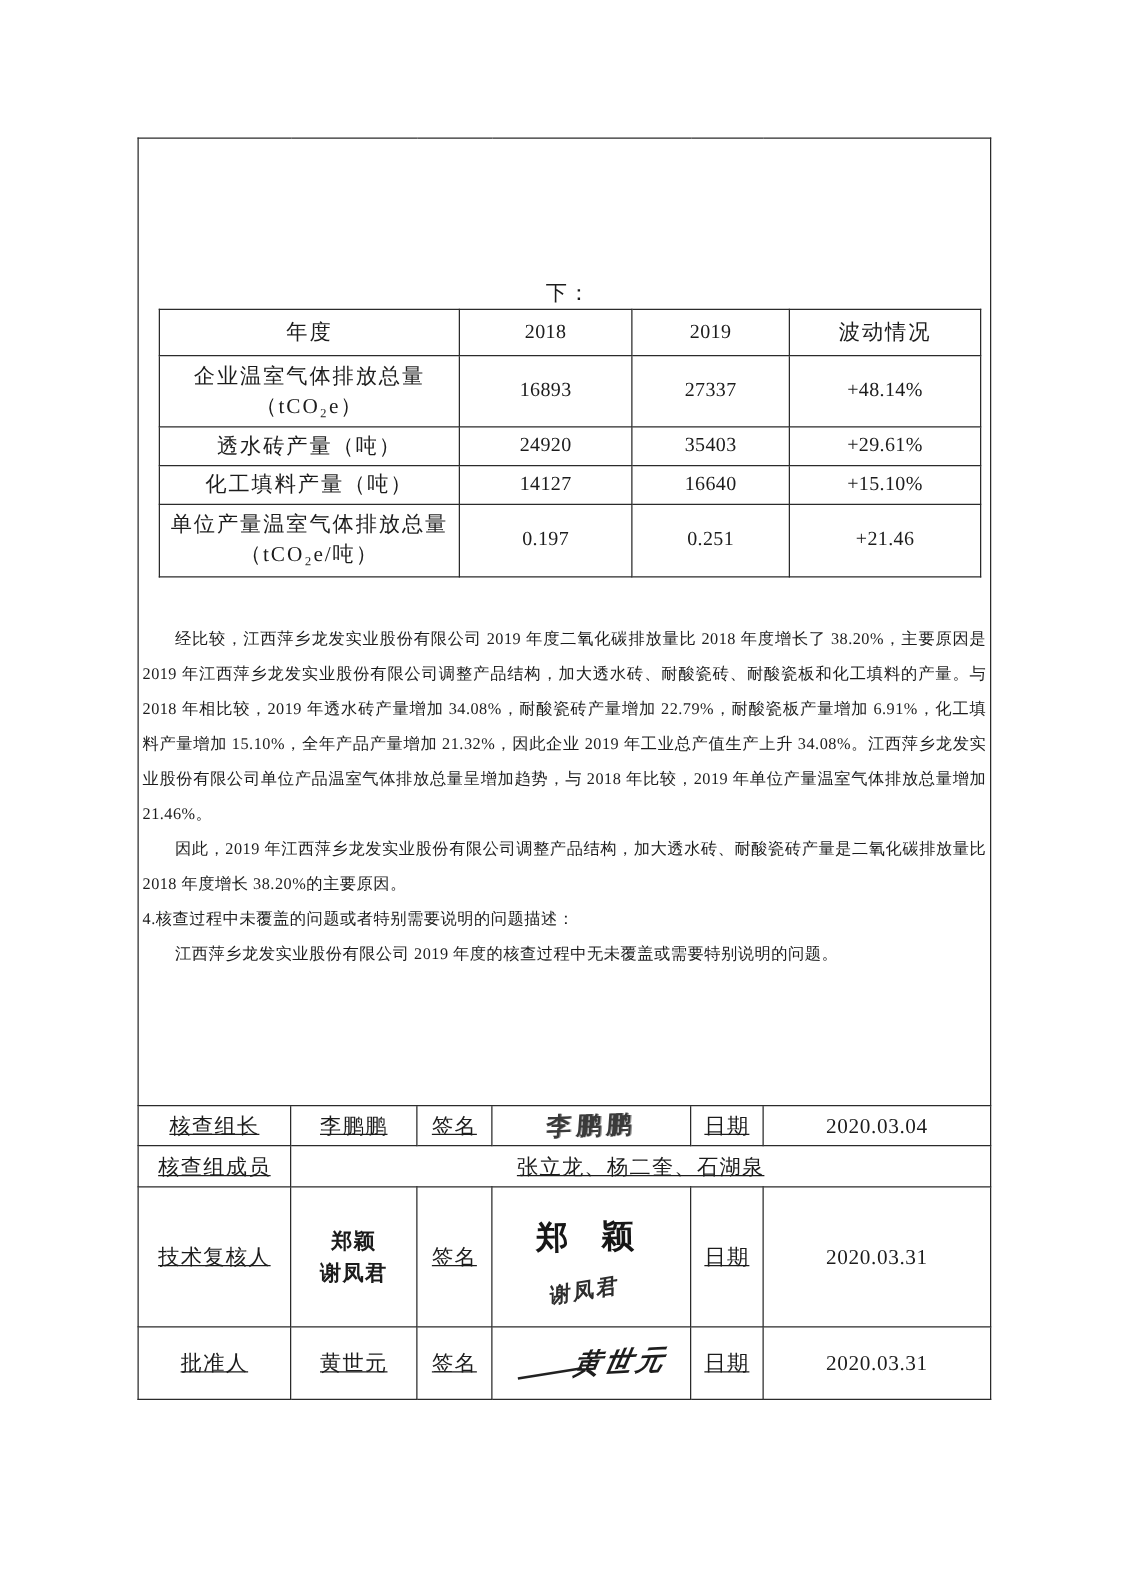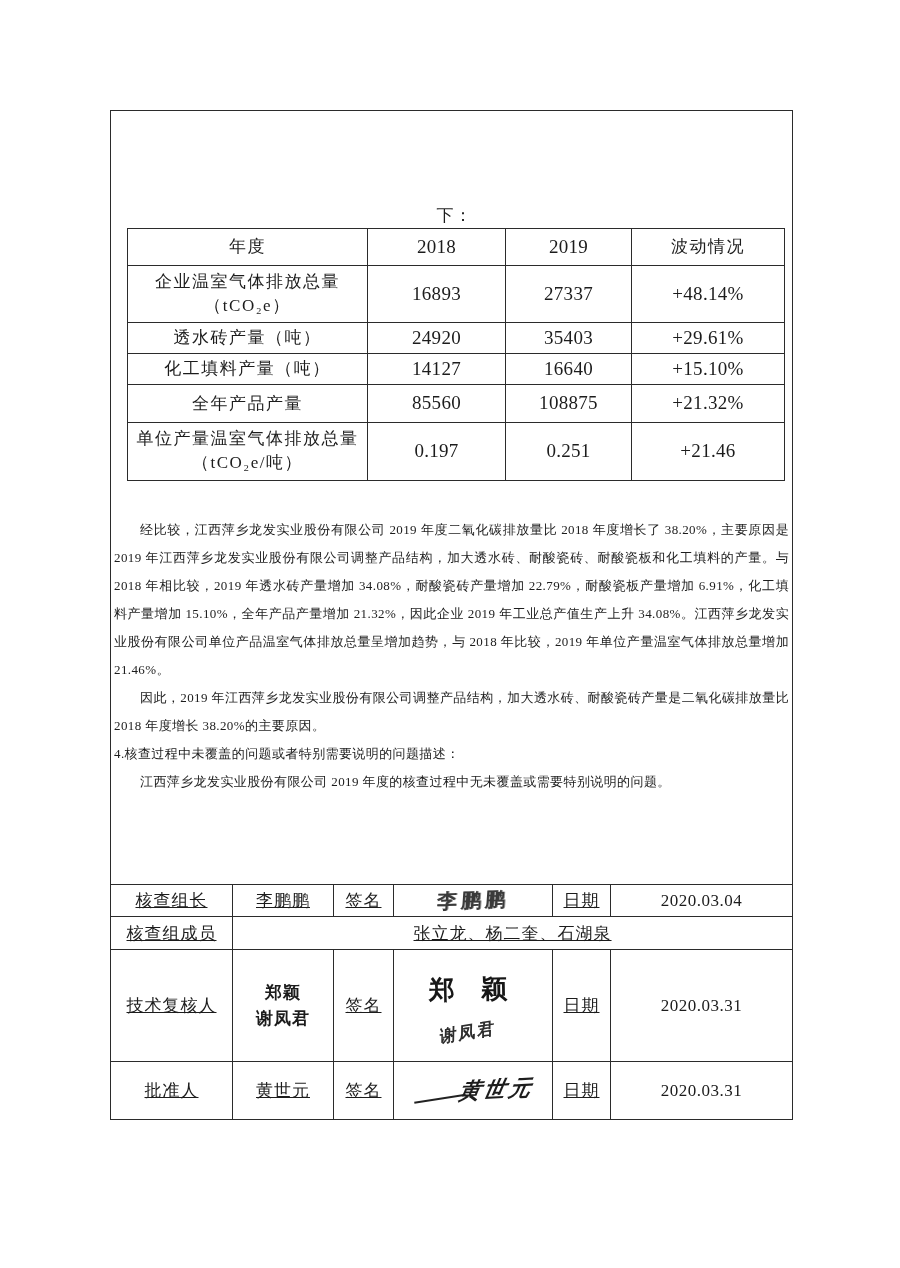--- a/index.html
+++ b/index.html
@@ -21,21 +21,21 @@
   .lead{margin:5px 0 0 6px;font-size:17px;letter-spacing:1px;line-height:22px;}
 
   table.emis{
     border-collapse:collapse;table-layout:fixed;width:657px;margin:1px 0 0 16px;
   }
   table.emis td{
     border:1px solid #2b2b2b;padding:0;vertical-align:middle;
     text-align:center;font-size:17px;
   }
   table.emis .lbl{letter-spacing:1.5px;}
-  table.emis .num{font-size:19px;letter-spacing:0.3px;}
+  table.emis .num{font-size:16px;letter-spacing:0.3px;}
   .h37{height:37px}.h57{height:57px}.h31{height:31px}.h38{height:38px}.h58{height:58px}
   .two-line div{line-height:24px;}
 
   .paras{margin:35px 3px 0 3px;font-size:13px;line-height:28px;
     text-align:justify;letter-spacing:0.4px;}
   .paras p{margin:0;text-indent:2em;}
   .paras p.no-indent{text-indent:0;}
 
   .sig-h32{height:32px}.sig-h33{height:33px}.sig-h112{height:112px}.sig-h58{height:58px}
   .role,.plain{letter-spacing:1px;text-decoration:underline;}
@@ -116,26 +116,20 @@
             <td class="num">24920</td>
             <td class="num">35403</td>
             <td class="num">+29.61%</td>
           </tr>
           <tr class="h31">
             <td class="lbl">化工填料产量（吨）</td>
             <td class="num">14127</td>
             <td class="num">16640</td>
             <td class="num">+15.10%</td>
           </tr>
-          <tr class="h38">
-            <td class="lbl">全年产品产量</td>
-            <td class="num">85560</td>
-            <td class="num">108875</td>
-            <td class="num">+21.32%</td>
-          </tr>
           <tr class="h58">
             <td class="lbl two-line">
               <div>单位产量温室气体排放总量</div>
               <div>（tCO₂e/吨）</div>
             </td>
             <td class="num">0.197</td>
             <td class="num">0.251</td>
             <td class="num">+21.46</td>
           </tr>
         </tbody>

